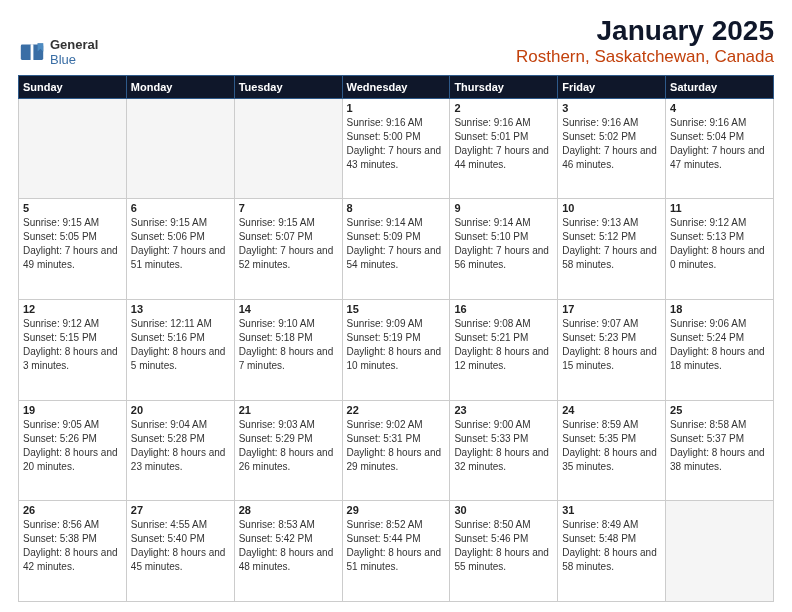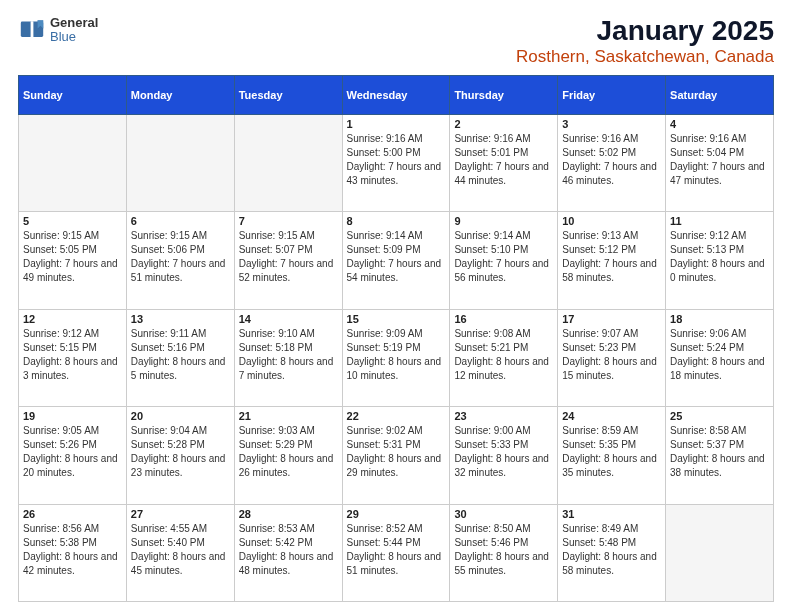--- a/index.html
+++ b/index.html
@@ -13,21 +13,21 @@
     .page {
       width: 792px;
       height: 612px;
       padding: 16px 18px 10px 18px;
       display: flex;
       flex-direction: column;
     }
     .header {
       display: flex;
       justify-content: space-between;
-      align-items: flex-start;
+      align-items: flex-end;
       margin-bottom: 8px;
     }
     .logo {
       display: flex;
       align-items: center;
       gap: 4px;
     }
     .logo-text {
       display: flex;
       flex-direction: column;
@@ -61,25 +61,25 @@
       color: #c2410c;
     }
     .calendar {
       flex: 1;
       border: 1px solid #ccc;
       border-collapse: collapse;
       width: 100%;
       table-layout: fixed;
     }
     .calendar th {
-      background-color: #1d4ed8;
+      background-color: #0f172a;
       color: #fff;
       font-size: 11px;
       font-weight: bold;
-      padding: 13px 4px;
+      padding: 5px 4px;
       text-align: left;
       border: 1px solid #2e5a8a;
     }
     .calendar td {
       border: 1px solid #ccc;
       vertical-align: top;
       padding: 3px 4px;
       font-size: 9.5px;
       color: #333;
       background: #fff;
@@ -217,21 +217,21 @@
         </tr>
         <tr>
           <td>
             <div class="day-number">12</div>
             <div class="day-info">Sunrise: 9:12 AM
 Sunset: 5:15 PM
 Daylight: 8 hours and 3 minutes.</div>
           </td>
           <td>
             <div class="day-number">13</div>
-            <div class="day-info">Sunrise: 9:11 AM
+            <div class="day-info">Sunrise: 12:11 AM
 Sunset: 5:16 PM
 Daylight: 8 hours and 5 minutes.</div>
           </td>
           <td>
             <div class="day-number">14</div>
             <div class="day-info">Sunrise: 9:10 AM
 Sunset: 5:18 PM
 Daylight: 8 hours and 7 minutes.</div>
           </td>
           <td>

